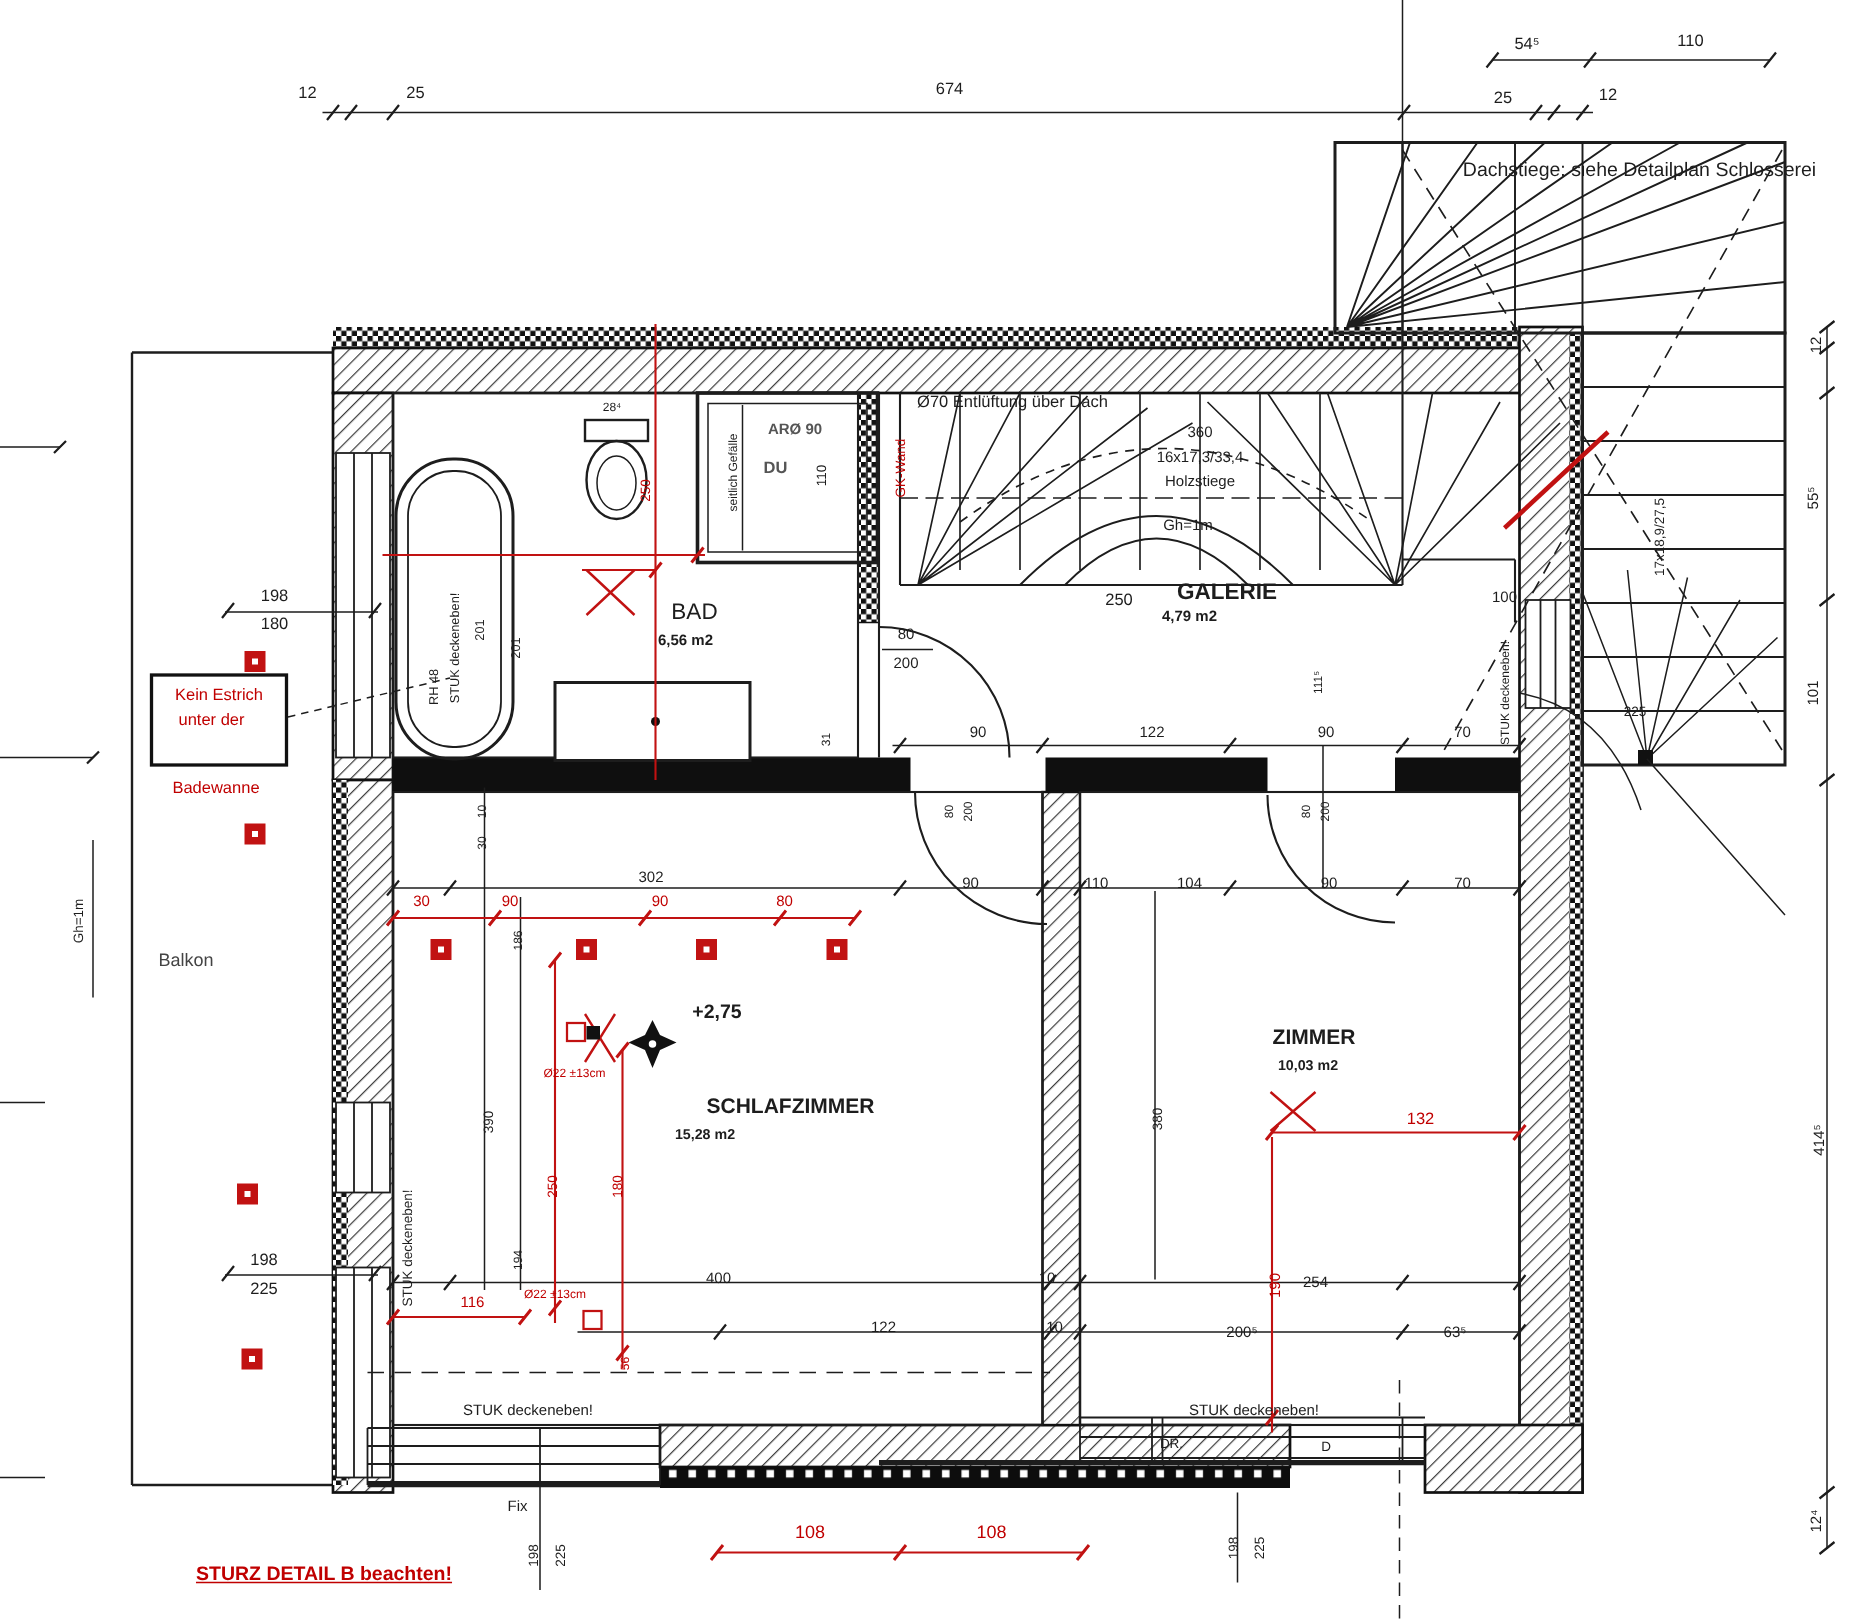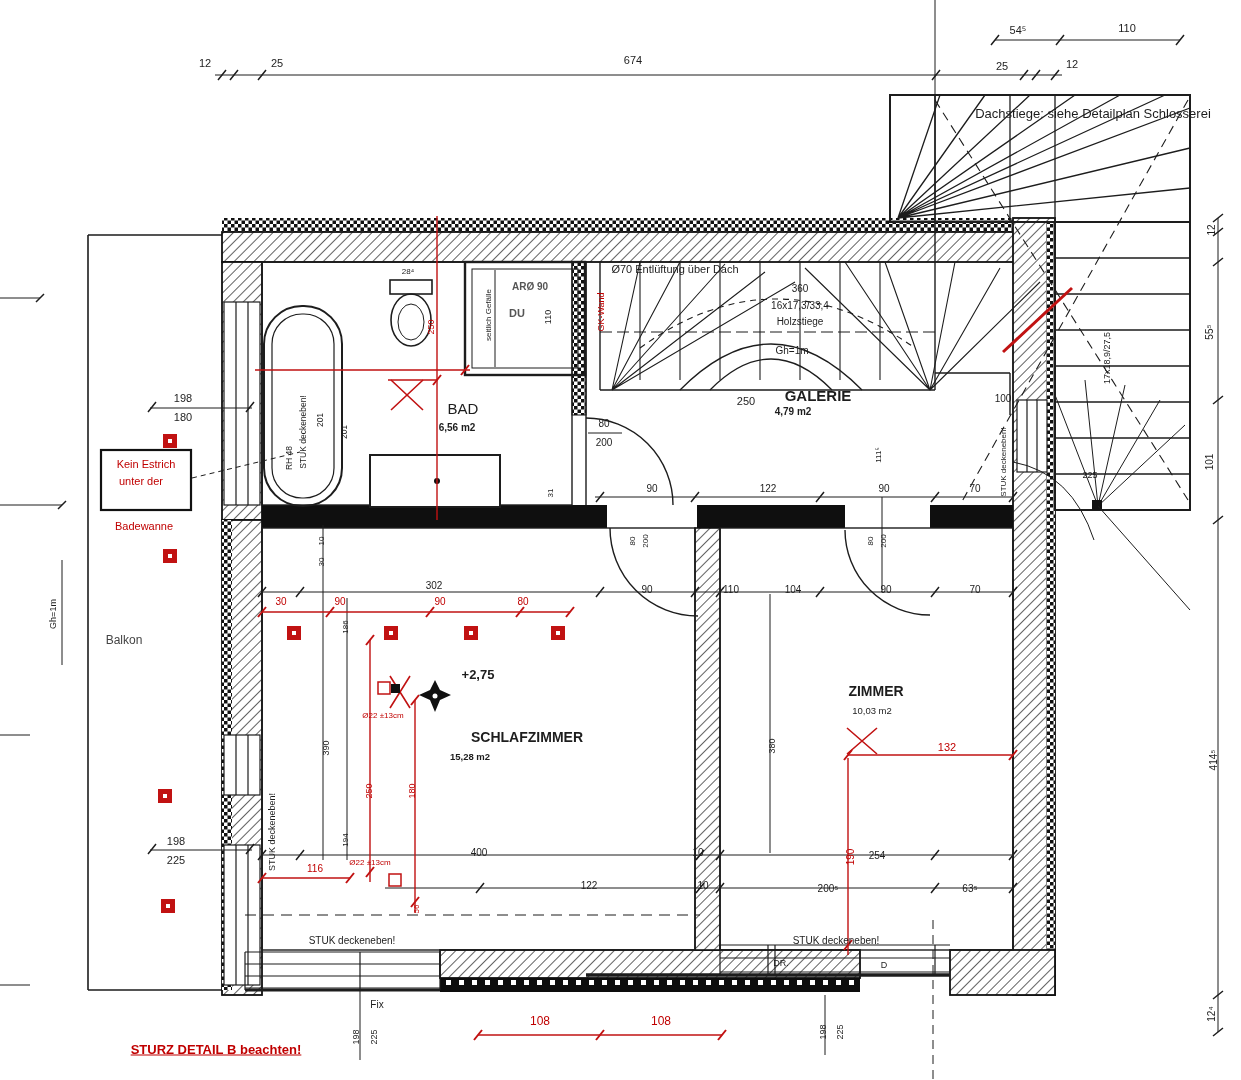--- a/index.html
+++ b/index.html
@@ -224,21 +224,21 @@
       <div class="lbl" style="left: 183px; top: 417px; font-size: 11px; color: rgb(29, 29, 29); transform: translate(-50%, -50%);">180</div>
       <div class="lbl" style="left: 176px; top: 841px; font-size: 11px; color: rgb(29, 29, 29); transform: translate(-50%, -50%);">198</div>
       <div class="lbl" style="left: 176px; top: 860px; font-size: 11px; color: rgb(29, 29, 29); transform: translate(-50%, -50%);">225</div>
       <div class="lbl" style="left: 463px; top: 408px; font-size: 15px; color: rgb(29, 29, 29); font-weight: normal; transform: translate(-50%, -50%);">BAD</div>
       <div class="lbl" style="left: 457px; top: 428px; font-size: 10px; color: rgb(29, 29, 29); font-weight: bold; transform: translate(-50%, -50%);">6,56 m2</div>
       <div class="lbl" style="left: 818px; top: 395px; font-size: 15px; color: rgb(29, 29, 29); font-weight: bold; transform: translate(-50%, -50%);">GALERIE</div>
       <div class="lbl" style="left: 793px; top: 412px; font-size: 10px; color: rgb(29, 29, 29); font-weight: bold; transform: translate(-50%, -50%);">4,79 m2</div>
       <div class="lbl" style="left: 527px; top: 737px; font-size: 14px; color: rgb(29, 29, 29); font-weight: bold; transform: translate(-50%, -50%);">SCHLAFZIMMER</div>
       <div class="lbl" style="left: 470px; top: 757px; font-size: 9.5px; color: rgb(29, 29, 29); font-weight: bold; transform: translate(-50%, -50%);">15,28 m2</div>
       <div class="lbl" style="left: 876px; top: 691px; font-size: 14px; color: rgb(29, 29, 29); font-weight: bold; transform: translate(-50%, -50%);">ZIMMER</div>
-      <div class="lbl" style="left: 872px; top: 711px; font-size: 9.5px; color: rgb(29, 29, 29); font-weight: normal; transform: translate(-50%, -50%);">10,03 m2</div>
+      <div class="lbl" style="left: 872px; top: 711px; font-size: 9.5px; color: rgb(29, 29, 29); font-weight: bold; transform: translate(-50%, -50%);">10,03 m2</div>
       <div class="lbl" style="left: 124px; top: 604px; font-size: 12px; color: rgb(68, 68, 68); transform: translate(-50%, -50%); margin-top: 36px;">Balkon</div>
       <div class="lbl" style="left: 1078px; top: 113px; font-size: 13px; color: rgb(29, 29, 29); transform: translate(-50%, -50%); margin-left: 15px;">Dachstiege: siehe Detailplan Schlosserei</div>
       <div class="lbl" style="left: 675px; top: 269px; font-size: 11px; color: rgb(29, 29, 29); transform: translate(-50%, -50%);">Ø70 Entlüftung über Dach</div>
       <div class="lbl" style="left: 146px; top: 464px; font-size: 11px; color: rgb(192, 0, 0); transform: translate(-50%, -50%);">Kein Estrich</div>
       <div class="lbl" style="left: 141px; top: 481px; font-size: 11px; color: rgb(192, 0, 0); transform: translate(-50%, -50%);">unter der</div>
       <div class="lbl" style="left: 144px; top: 526px; font-size: 11px; color: rgb(192, 0, 0); transform: translate(-50%, -50%);">Badewanne</div>
       <div class="lbl" style="left: 216px; top: 1049px; font-size: 13px; color: rgb(192, 0, 0); font-weight: bold; text-decoration: underline; transform: translate(-50%, -50%);">STURZ DETAIL B beachten!</div>
       <div class="lbl" style="left: 303px; top: 432px; font-size: 8.5px; color: rgb(29, 29, 29); transform: translate(-50%, -50%) rotate(-90deg);">STUK deckeneben!</div>
       <div class="lbl" style="left: 289px; top: 458px; font-size: 8.5px; color: rgb(29, 29, 29); transform: translate(-50%, -50%) rotate(-90deg);">RH 48</div>
       <div class="lbl" style="left: 320px; top: 420px; font-size: 8.5px; color: rgb(29, 29, 29); transform: translate(-50%, -50%) rotate(-90deg);">201</div>
@@ -251,21 +251,21 @@
       <div class="lbl" style="left: 489px; top: 315px; font-size: 8px; color: rgb(29, 29, 29); transform: translate(-50%, -50%) rotate(-90deg);">seitlich Gefälle</div>
       <div class="lbl" style="left: 517px; top: 313px; font-size: 11px; color: rgb(85, 85, 85); font-weight: bold; transform: translate(-50%, -50%);">DU</div>
       <div class="lbl" style="left: 530px; top: 287px; font-size: 10px; color: rgb(85, 85, 85); font-weight: bold; transform: translate(-50%, -50%);">ARØ 90</div>
       <div class="lbl" style="left: 548px; top: 317px; font-size: 9px; color: rgb(29, 29, 29); transform: translate(-50%, -50%) rotate(-90deg);">110</div>
       <div class="lbl" style="left: 408px; top: 272px; font-size: 8px; color: rgb(29, 29, 29); transform: translate(-50%, -50%);">28⁴</div>
       <div class="lbl" style="left: 800px; top: 289px; font-size: 10px; color: rgb(29, 29, 29); transform: translate(-50%, -50%);">360</div>
       <div class="lbl" style="left: 800px; top: 306px; font-size: 10px; color: rgb(29, 29, 29); transform: translate(-50%, -50%);">16x17,3/33,4</div>
       <div class="lbl" style="left: 800px; top: 322px; font-size: 10px; color: rgb(29, 29, 29); transform: translate(-50%, -50%);">Holzstiege</div>
       <div class="lbl" style="left: 792px; top: 351px; font-size: 10px; color: rgb(29, 29, 29); transform: translate(-50%, -50%);">Gh=1m</div>
       <div class="lbl" style="left: 53px; top: 614px; font-size: 9px; color: rgb(29, 29, 29); transform: translate(-50%, -50%) rotate(-90deg);">Gh=1m</div>
-      <div class="lbl" style="left: 345px; top: 1005px; font-size: 10px; color: rgb(29, 29, 29); transform: translate(-50%, -50%); margin-left: 32px;">Fix</div>
+      <div class="lbl" style="left: 345px; top: 1005px; font-size: 10px; color: rgb(29, 29, 29); transform: translate(-50%, -50%);">Fix</div>
       <div class="lbl" style="left: 781px; top: 963px; font-size: 9px; color: rgb(29, 29, 29); transform: translate(-50%, -50%);">DR.</div>
       <div class="lbl" style="left: 884px; top: 965px; font-size: 9px; color: rgb(29, 29, 29); transform: translate(-50%, -50%);">D</div>
       <div class="lbl" style="left: 478px; top: 674px; font-size: 13px; color: rgb(29, 29, 29); font-weight: bold; transform: translate(-50%, -50%);">+2,75</div>
       <div class="lbl" style="left: 1107px; top: 358px; font-size: 9px; color: rgb(29, 29, 29); transform: translate(-50%, -50%) rotate(-90deg);">17x18,9/27,5</div>
       <div class="lbl" style="left: 746px; top: 401px; font-size: 11px; color: rgb(29, 29, 29); transform: translate(-50%, -50%);">250</div>
       <div class="lbl" style="left: 1003px; top: 399px; font-size: 10px; color: rgb(29, 29, 29); transform: translate(-50%, -50%);">100</div>
       <div class="lbl" style="left: 1090px; top: 475px; font-size: 9px; color: rgb(29, 29, 29); transform: translate(-50%, -50%);">225</div>
       <div class="lbl" style="left: 604px; top: 424px; font-size: 10px; color: rgb(29, 29, 29); transform: translate(-50%, -50%);">80</div>
       <div class="lbl" style="left: 604px; top: 443px; font-size: 10px; color: rgb(29, 29, 29); transform: translate(-50%, -50%);">200</div>
       <div class="lbl" style="left: 652px; top: 489px; font-size: 10px; color: rgb(29, 29, 29); transform: translate(-50%, -50%);">90</div>

